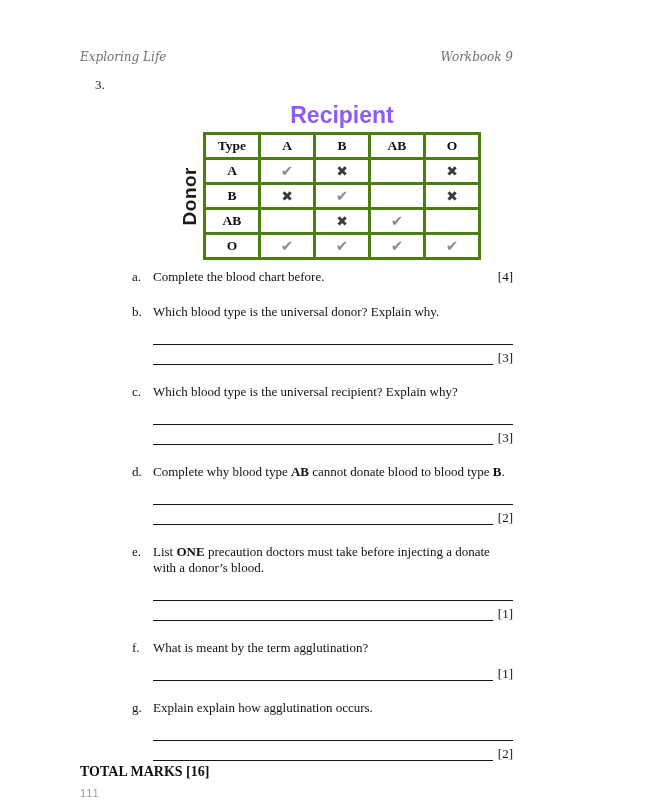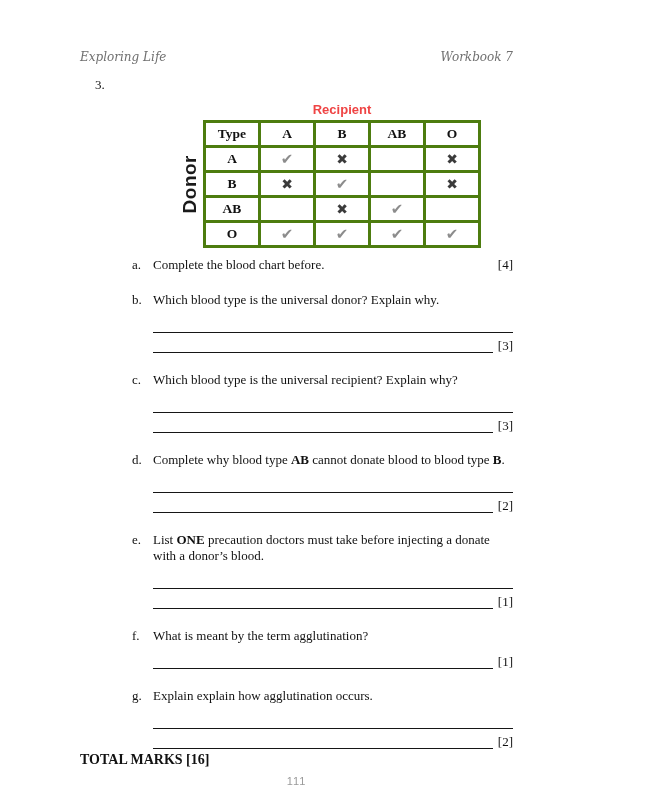--- a/index.html
+++ b/index.html
@@ -21,22 +21,22 @@
     font-style:italic;
     font-size:12px;
     color:#6f6f6f;
   }
   
   .intro{display:flex;margin-left:15px;margin-top:13px;line-height:16px;}
   .intro .qnum{width:20px;flex-shrink:0;}
   
   .chart-wrap{width:-moz-fit-content;width:fit-content;margin:9px 0 0 97px;}
   .recipient-row{padding-left:26px;text-align:center;
-    font-family:"Liberation Sans", sans-serif;font-weight:bold;font-size:13px;
-    margin-bottom:3px;color:#ef4444;}
+    font-family:"Liberation Sans", sans-serif;font-weight:bold;font-size:23px;
+    margin-bottom:3px;color:#8b5cf6;}
   .chart-body{display:flex;align-items:center;}
   .donor-col{width:26px;display:flex;align-items:center;justify-content:center;}
   .donor{
     writing-mode:vertical-rl;transform:rotate(180deg);
     font-family:"Liberation Sans", sans-serif;font-weight:bold;font-size:19px;
     color:#1a1a1a;letter-spacing:0.5px;
   }
   table.blood{border-collapse:collapse;}
   table.blood th,table.blood td{
     border:3px solid #4d7c0f;
@@ -53,32 +53,32 @@
   .q-row{display:flex;line-height:16px;}
   .q-letter{width:21px;flex-shrink:0;}
   .q-text{flex:1;}
   .q-marks{margin-left:5px;align-self:flex-end;line-height:15px;}
   .q-marks.inline{margin-left:auto;align-self:flex-start;}
   .rules{margin-left:21px;margin-top:5px;}
   .rule-row{display:flex;align-items:flex-end;height:20px;}
   .rule{flex:1;height:19px;border-bottom:1px solid #161616;}
   
   .total{margin-top:3px;text-align:left;font-weight:bold;font-size:14px;}
-  .pagenum{margin-top:7px;text-align:center;
+  .pagenum{margin-top:7px;
     font-family:"Liberation Sans", sans-serif;font-size:11px;color:#9a9a9a;
     letter-spacing:1px;}
 </style>
 </head>
 <body>
 
 <div class="page">
 
   <div class="page-header">
     <span>Exploring Life</span>
-    <span>Workbook 7</span>
+    <span>Workbook 9</span>
   </div>
 
   <div class="intro">
     <span class="qnum">3.</span>
   </div>
 
   <div class="chart-wrap">
     <div class="recipient-row">Recipient</div>
     <div class="chart-body">
       <div class="donor-col">

